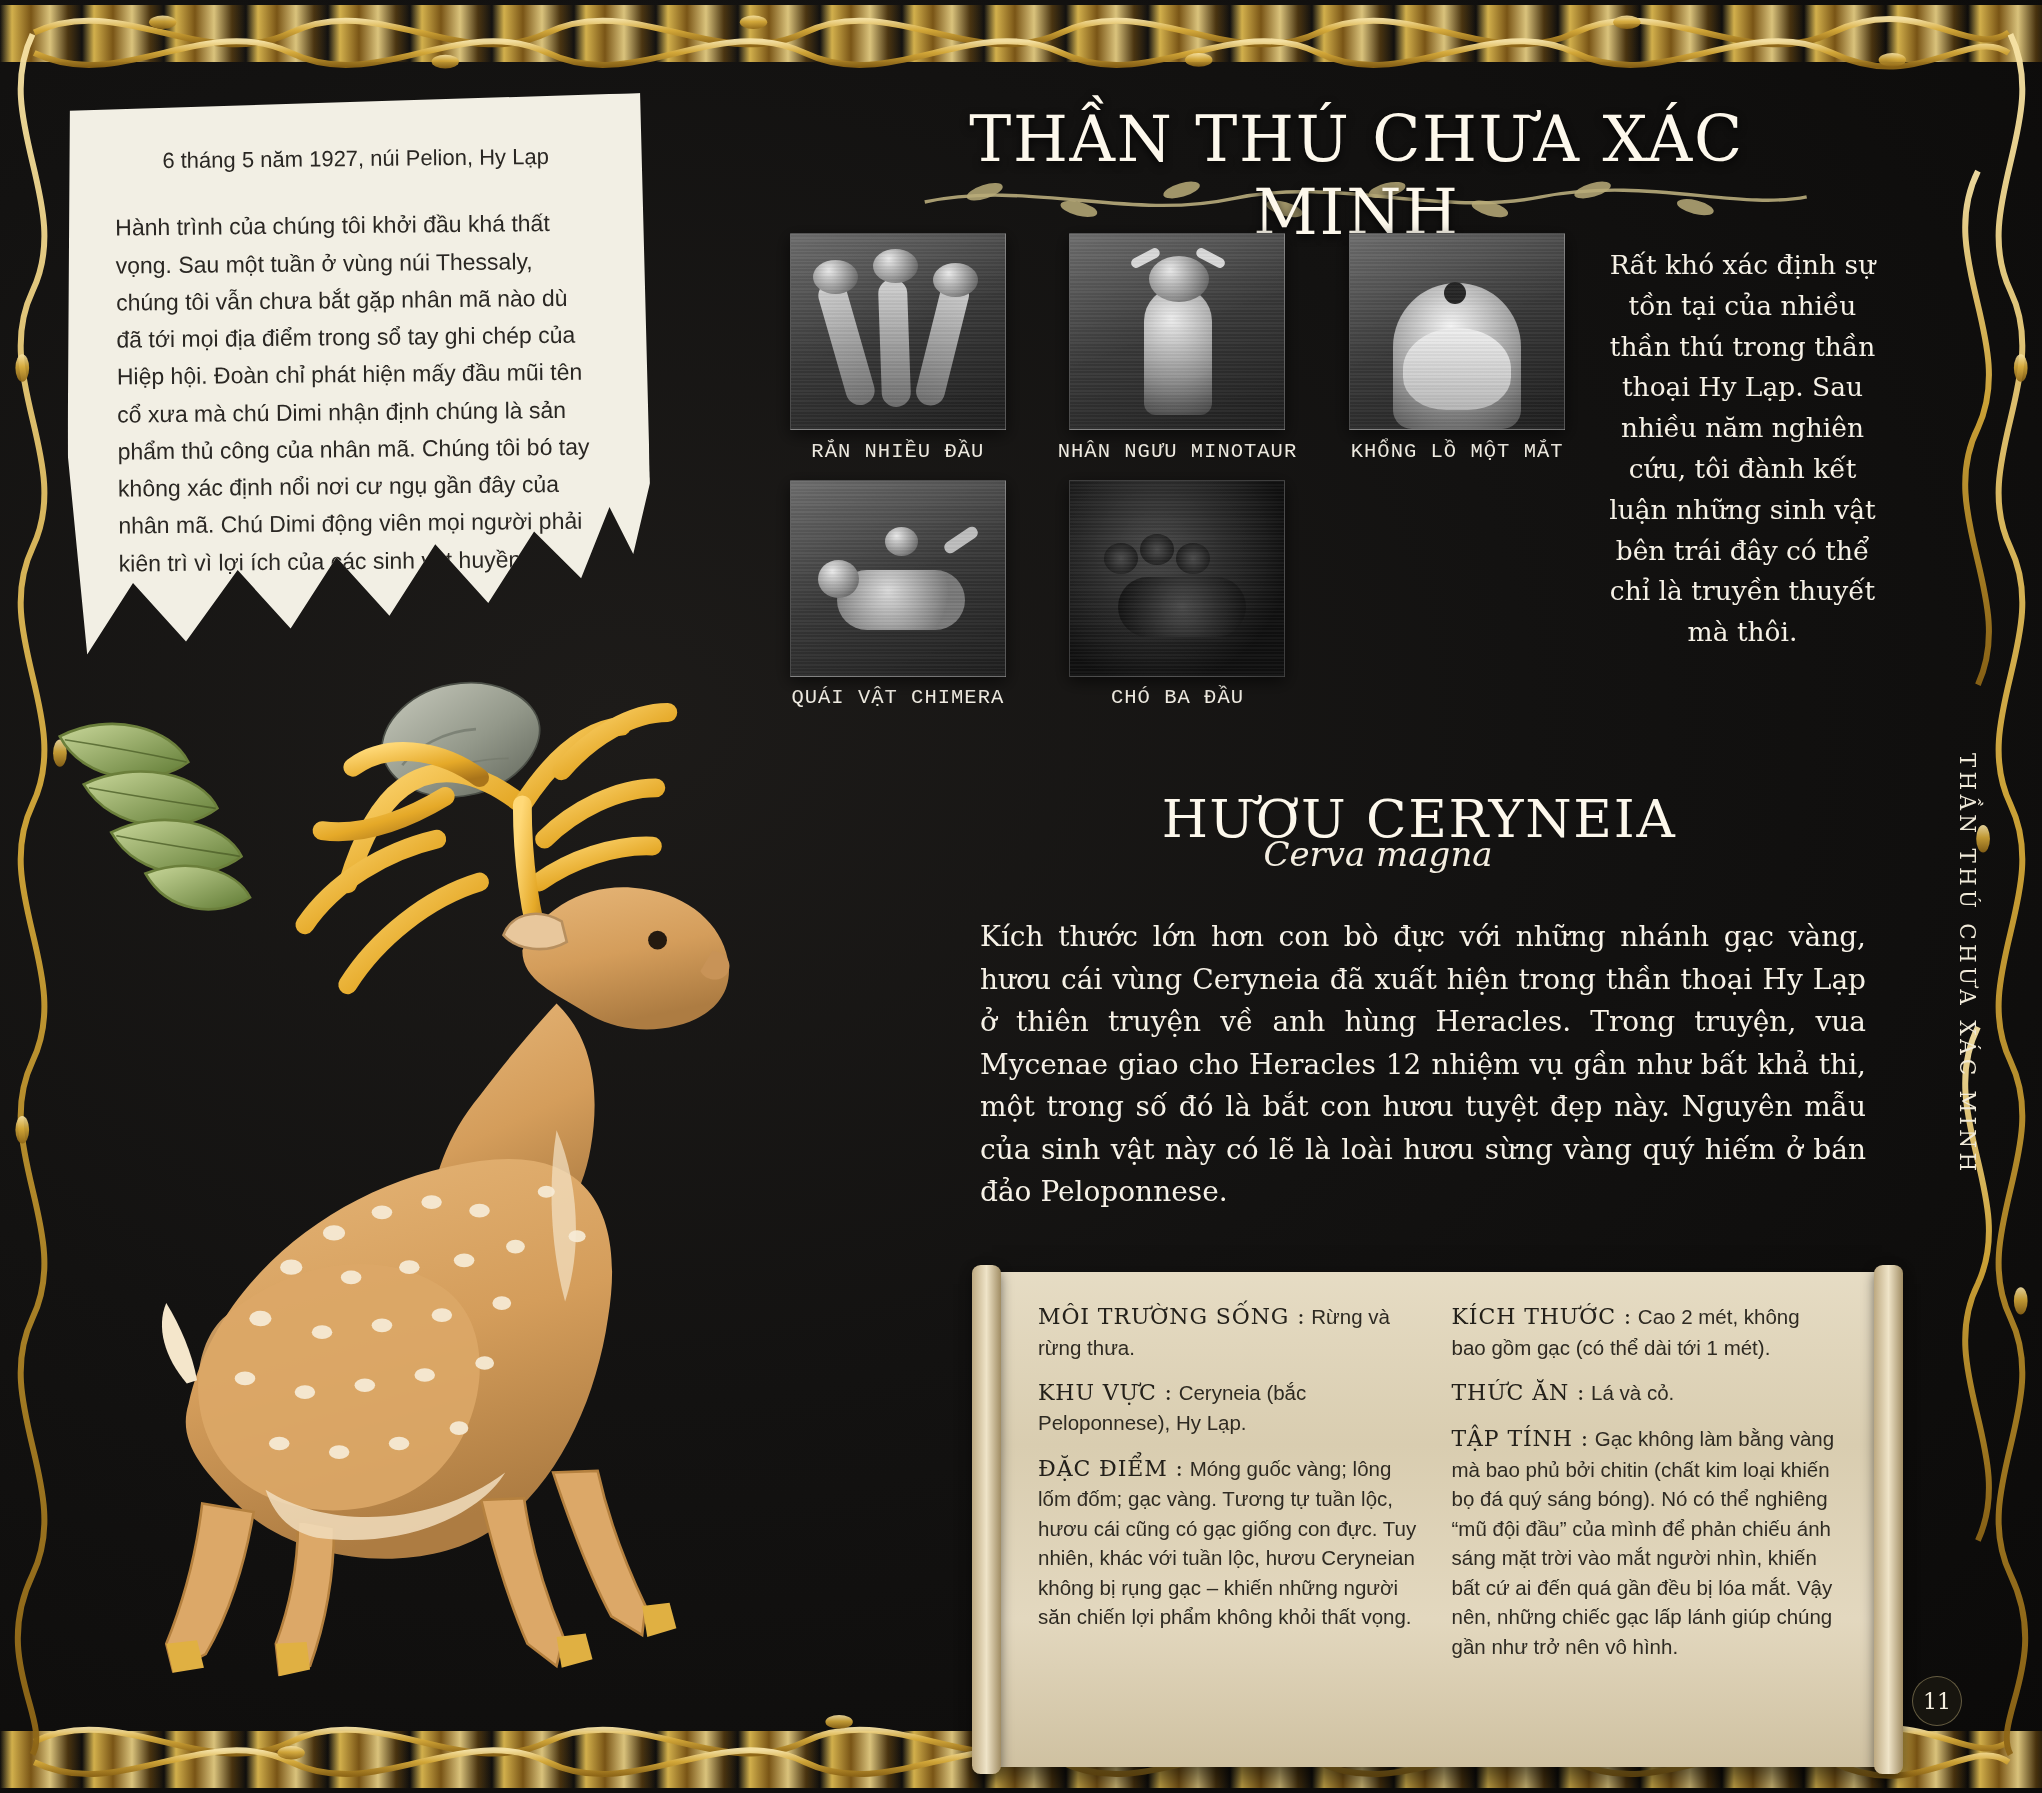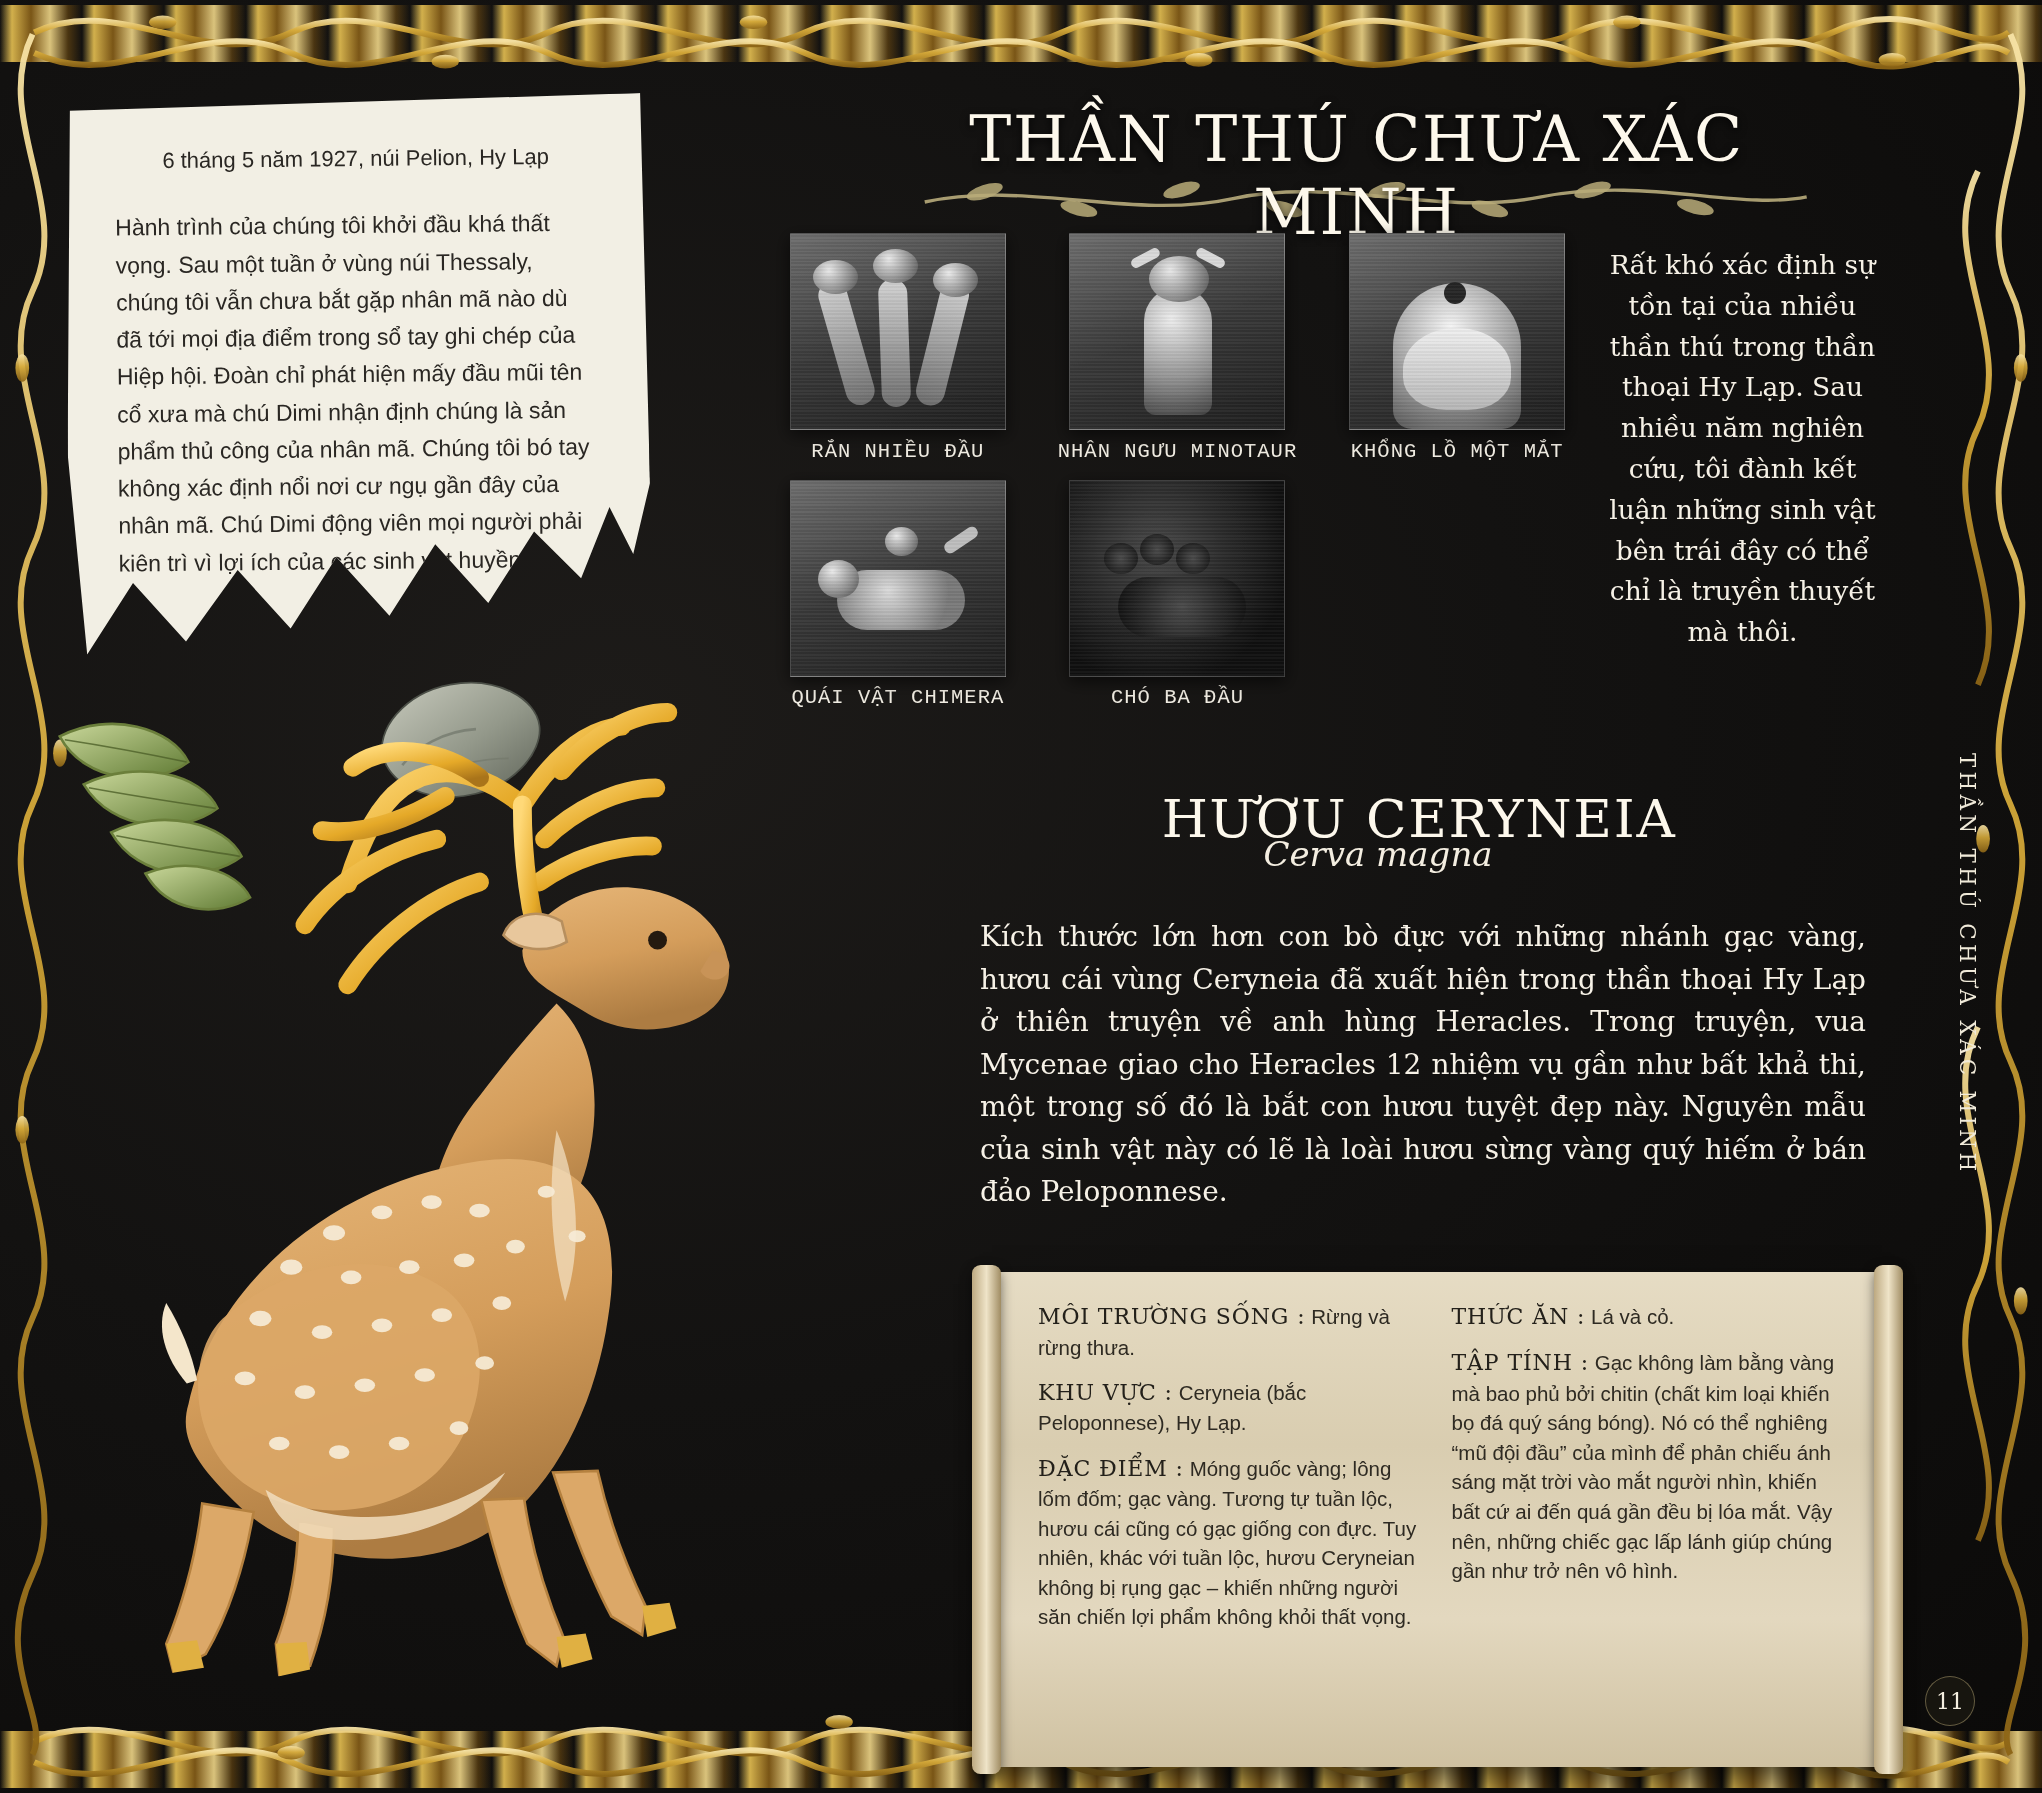--- a/index.html
+++ b/index.html
@@ -256,21 +256,21 @@
     position: absolute;
     right: 63px; top: 753px;
     writing-mode: vertical-rl;
     font-family: "DejaVu Serif", serif;
     font-size: 21.4px;
     letter-spacing: 4.3px;
     color: #f0ead9;
   }
   .page-number {
     position: absolute;
-    right: 68px; bottom: 67px;
+    right: 81px; bottom: 67px;
     width: 48px; height: 48px;
     border-radius: 50%;
     background: #17150f;
     color: #f5efe0;
     font-family: "DejaVu Serif", serif;
     font-size: 22px;
     display: flex; align-items: center; justify-content: center;
     border: 0.9px solid rgba(220,200,140,0.4);
   }
 </style>
@@ -562,20 +562,24 @@
           <span class="fact-label">KHU VỰC :</span>
           <span>Ceryneia (bắc Peloponnese), Hy Lạp.</span>
         </div>
         <div class="fact">
           <span class="fact-label">ĐẶC ĐIỂM :</span>
           <span>Móng guốc vàng; lông lốm đốm; gạc vàng. Tương tự tuần lộc, hươu cái cũng có gạc giống con đực. Tuy nhiên, khác với tuần lộc, hươu Ceryneian không bị rụng gạc – khiến những người săn chiến lợi phẩm không khỏi thất vọng.</span>
         </div>
       </div>
       <div class="scroll-col">
         <div class="fact">
+          <span class="fact-label">KÍCH THƯỚC :</span>
+          <span>Cao 2 mét, không bao gồm gạc (có thể dài tới 1 mét).</span>
+        </div>
+        <div class="fact">
           <span class="fact-label">THỨC ĂN :</span>
           <span>Lá và cỏ.</span>
         </div>
         <div class="fact">
           <span class="fact-label">TẬP TÍNH :</span>
           <span>Gạc không làm bằng vàng mà bao phủ bởi chitin (chất kim loại khiến bọ đá quý sáng bóng). Nó có thể nghiêng “mũ đội đầu” của mình để phản chiếu ánh sáng mặt trời vào mắt người nhìn, khiến bất cứ ai đến quá gần đều bị lóa mắt. Vậy nên, những chiếc gạc lấp lánh giúp chúng gần như trở nên vô hình.</span>
         </div>
       </div>
     </div>
   </div>

